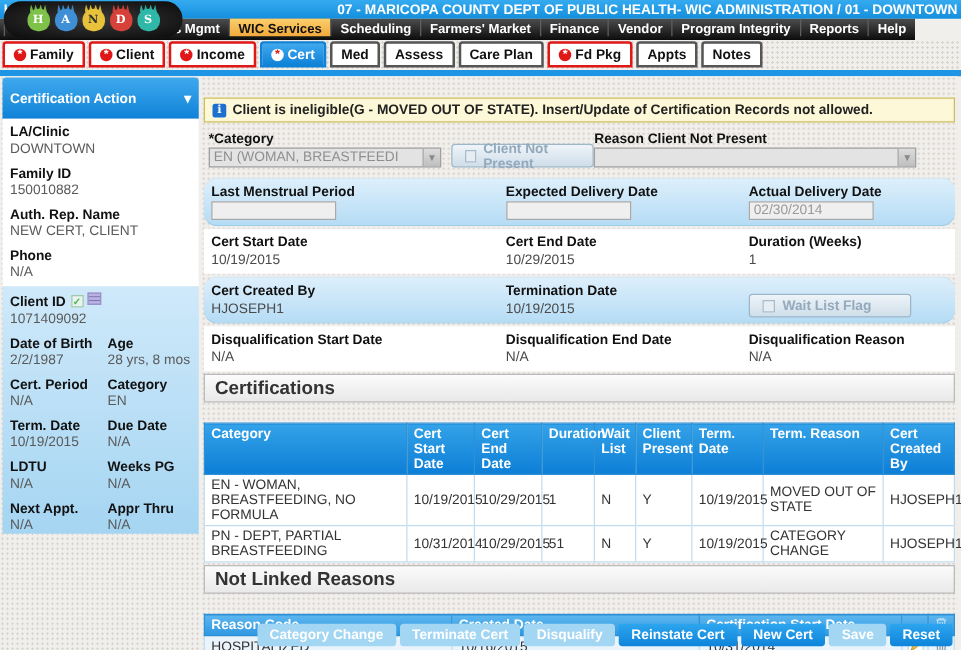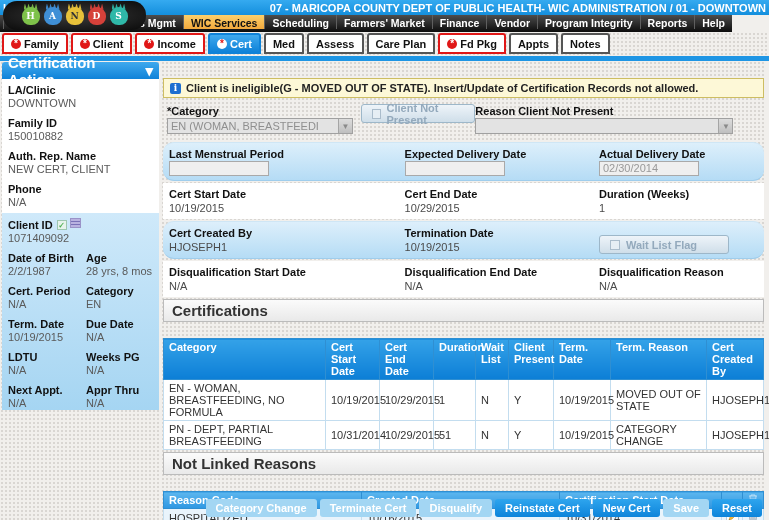--- a/index.html
+++ b/index.html
@@ -25,21 +25,21 @@
   .tabrow { position:absolute; left:0; top:32px; width:769px; height:24px; display:flex; align-items:flex-start; gap:3px; padding:1px 0 0 2px; }
   .tab { height:21px; background:#fff; border:2px solid #555; border-radius:3px 3px 0 0; display:flex; align-items:center; gap:3px; padding:0 7px; font-size:11px; font-weight:bold; color:#111; cursor:pointer; white-space:nowrap; }
   .tab.req { border-color:#e01717; }
   .tab.selected { background:linear-gradient(180deg,#3fa9ee,#0f82d8); border-color:#0f82d8; color:#fff; }
   .req-dot { width:10px; height:10px; border-radius:50%; background:#e01717; color:#fff; font-size:10px; font-weight:bold; line-height:9px; text-align:center; }
   .req-dot.inv { background:#fff; color:#e01717; }
   .blue-strip { position:absolute; left:0; top:56px; width:769px; height:5px; background:#1e95e4; }
 
   
   .sidebar { position:absolute; left:0; top:61px; width:161px; height:459px; }
-  .sb-header { margin:1px 2px 0 2px; height:17px; background:linear-gradient(180deg,#3fa9ee,#0f82d8); border-radius:3px 3px 0 0; color:#fff; font-size:15px; font-weight:bold; display:flex; align-items:center; justify-content:space-between; padding:0 6px; cursor:pointer; }
+  .sb-header { margin:1px 2px 0 2px; height:33px; background:linear-gradient(180deg,#3fa9ee,#0f82d8); border-radius:3px 3px 0 0; color:#fff; font-size:11px; font-weight:bold; display:flex; align-items:center; justify-content:space-between; padding:0 6px; cursor:pointer; }
   .sb-body { background:#fff; margin:0 2px; padding:5px 0 2px 6px; }
   .sb-field { margin-bottom:7px; }
   .sb-label { font-size:11px; font-weight:bold; color:#111; line-height:13px; }
   .sb-value { font-size:11px; color:#5a5a5a; line-height:13px; }
   .sb-blue { background:linear-gradient(180deg,#cfe9fa,#a5d5f2); margin:0 2px; padding:5px 0 0 6px; }
   .sb-pair { display:flex; margin-bottom:7px; }
   .sb-col1 { width:78px; }
   .sb-col2 { flex:1; }
   .mini-check { display:inline-block; width:10px; height:10px; border:1px solid #9ec7b0; background:#e7f3ec; color:#4caf50; font-size:8px; line-height:9px; text-align:center; vertical-align:1px; margin-left:4px; }
   .mini-list { display:inline-block; width:11px; height:10px; border:1px solid #9a93c8; background:#b9b2e0; vertical-align:1px; margin-left:3px; background-image:linear-gradient(#7a72b8 1px, transparent 1px); background-size:100% 3px; background-position:0 2px; }
@@ -53,21 +53,21 @@
   .cols3 { display:flex; }
   .c1 { width:40%; } .c2 { width:33%; } .c3 { width:27%; }
   .f-label { font-size:11px; font-weight:bold; color:#111; line-height:14px; }
   .f-value { font-size:11px; color:#4a4a4a; line-height:14px; }
   .dis-input { width:100px; height:15px; border:1px solid #a9a9a9; background:#efefef; color:#999; font-size:11px; padding:0 3px; line-height:13px; }
   .dis-select { height:16px; border:1px solid #a0a0a0; background:#e3e3e3; color:#8f8f8f; font-size:11px; display:flex; align-items:center; justify-content:space-between; padding-left:3px; overflow:hidden; white-space:nowrap; }
   .dd-arrow { width:14px; height:100%; background:linear-gradient(180deg,#dcdcdc,#bfbfbf); border-left:1px solid #a5a5a5; color:#8a8a8a; font-size:8px; display:flex; align-items:center; justify-content:center; flex:0 0 auto; }
   .chk-btn { height:19px; border:1px solid #9db7c9; border-radius:3px; background:linear-gradient(180deg,#eef4f9,#cfdee9); color:#93a9bc; font-size:11px; font-weight:bold; display:flex; align-items:center; gap:6px; padding:0 10px; }
   .cb { width:10px; height:10px; border:1px solid #aabccb; background:#e6eef4; }
   .cat-row { display:flex; margin:6px 2px 8px 2px; padding:0 4px; }
-  .cat-left { width:52%; display:flex; align-items:flex-start; gap:8px; }
+  .cat-left { width:52%; display:flex; align-items:flex-end; gap:8px; }
   .cat-right { width:48%; }
 
   .sect-header { margin:2px 2px 16px 2px; background:linear-gradient(180deg,#fbfbfb,#e9e9e9); border:1px solid #bbb; font-size:15px; font-weight:bold; color:#333; padding:2px 8px; }
   table { border-collapse:collapse; table-layout:fixed; width:601px; margin:0 2px; background:#fff; }
   th { background:linear-gradient(180deg,#34a2e8,#0c7ed6); color:#fff; font-size:11px; font-weight:bold; text-align:left; padding:2px 5px; border:1px solid #2f8fd2; vertical-align:top; }
   td { font-size:11px; color:#333; padding:2px 5px; border:1px solid #c3ddef; vertical-align:middle; background:#fff; }
   .nl-table th { background:linear-gradient(180deg,#5cb6ee,#2e97e2); }
   .nl-table td { background:#e9f4fc; }
   .icon-cell { text-align:center; padding:1px; }
   .bottombar { position:absolute; right:4px; bottom:3px; display:flex; gap:3px; }

